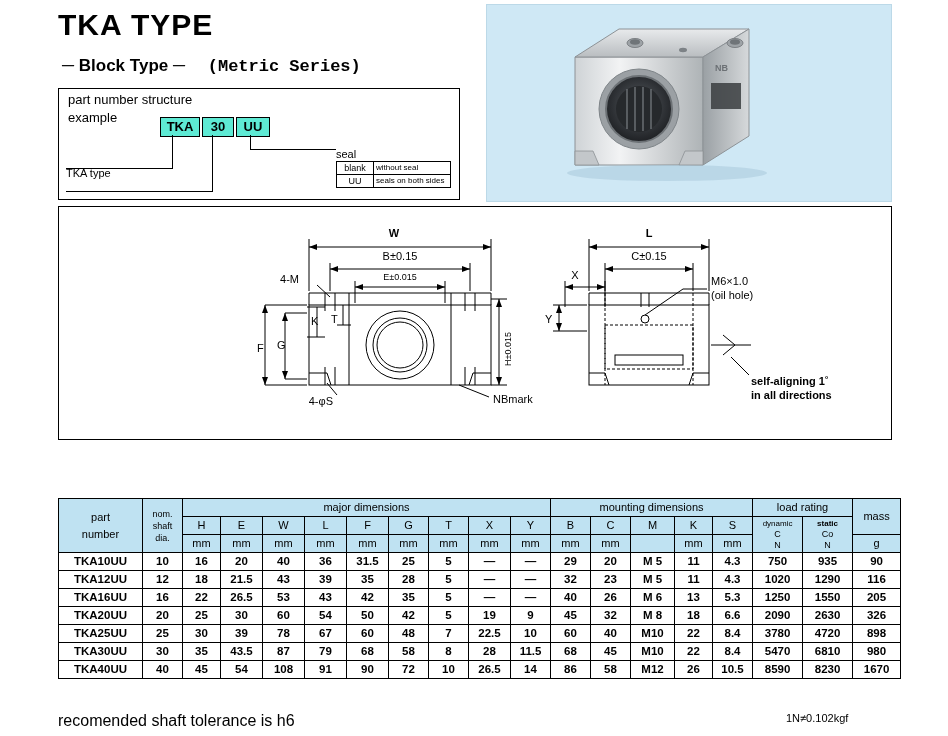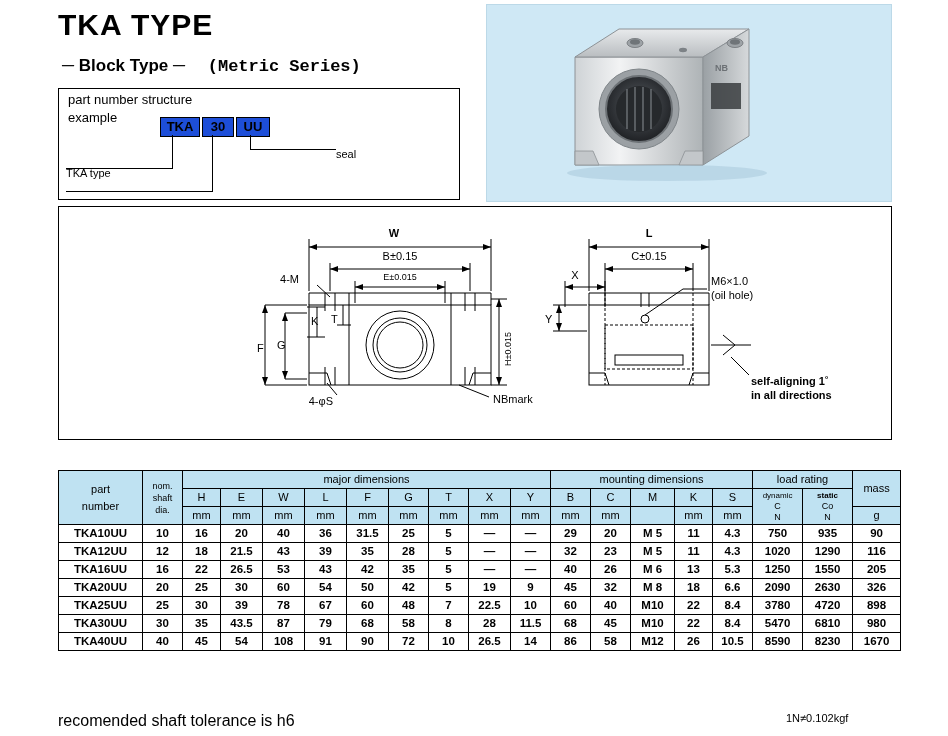--- a/index.html
+++ b/index.html
@@ -27,21 +27,21 @@
 
   
   .pns-box{
     position:absolute;left:58px;top:88px;width:400px;height:110px;
     border:1px solid #000;background:#fff;
   }
   .pns-title{
     position:absolute;left:10px;top:4px;font-size:13px;line-height:16px;
   }
   .code-box{
-    position:absolute;border:1px solid #000;background:#1d4ed8;
+    position:absolute;border:1px solid #000;background:#5eead4;
     font-size:13px;font-weight:bold;text-align:center;
     line-height:18px;height:18px;
   }
   .code-tka{left:160px;top:117px;width:38px;}
   .code-size{left:202px;top:117px;width:30px;}
   .code-uu{left:236px;top:117px;width:32px;}
 
   .lbl-tka-type{position:absolute;left:66px;top:167px;font-size:11px;}
   .lbl-size{position:absolute;left:66px;top:190px;font-size:14px;margin-top:36px;}
   .lbl-seal{position:absolute;left:336px;top:148px;font-size:11px;}
@@ -69,20 +69,21 @@
     position:absolute;left:58px;top:206px;width:832px;height:232px;
     border:1px solid #000;background:#fff;
   }
   .drawing svg{display:block;}
 
   
   .tbl-wrap{position:absolute;left:58px;top:470px;width:832px;}
   table.spec{
     border-collapse:collapse;width:832px;font-size:11px;
     table-layout:fixed;
+    margin-top:28px;
   }
   table.spec th, table.spec td{
     border:1px solid #000;text-align:center;padding:0;
     height:17px;line-height:17px;
   }
   table.spec thead th{background:#bfe2f2;font-weight:normal;font-size:11px;}
   table.spec thead th.hdr-group{font-size:11px;}
   table.spec td.partno{font-weight:bold;text-align:center;font-size:11.5px;}
   table.spec tbody td{font-weight:bold;font-size:11.5px;}
 
@@ -114,20 +115,32 @@
   <div class="ln" style="left:66px;top:168px;width:107px;height:1px;"></div>
   <div class="ln" style="left:212px;top:135px;width:1px;height:56px;"></div>
   <div class="ln" style="left:66px;top:191px;width:147px;height:1px;"></div>
   <div class="ln" style="left:250px;top:135px;width:1px;height:14px;"></div>
   <div class="ln" style="left:250px;top:149px;width:86px;height:1px;"></div>
 
   <div class="lbl-tka-type">TKA type</div>
   <div class="lbl-size">size</div>
   <div class="lbl-seal">seal</div>
 
+  <table class="seal-table">
+    <tbody>
+        <tr>
+      <td class="k">blank</td>
+      <td class="v">without seal</td>
+    </tr>
+    <tr>
+      <td class="k">UU</td>
+      <td class="v">seals on both sides</td>
+    </tr>
+  </tbody>
+    </table>
 
   <div class="photo">
     <svg width="404" height="196" viewBox="0 0 404 196">
       <defs>
         <linearGradient id="metalTop" x1="0" y1="0" x2="0" y2="1">
           <stop offset="0%" stop-color="#e8eaec"></stop>
           <stop offset="100%" stop-color="#b9bdc0"></stop>
         </linearGradient>
         <linearGradient id="metalFront" x1="0" y1="0" x2="1" y2="0">
           <stop offset="0%" stop-color="#cfd3d6"></stop>

